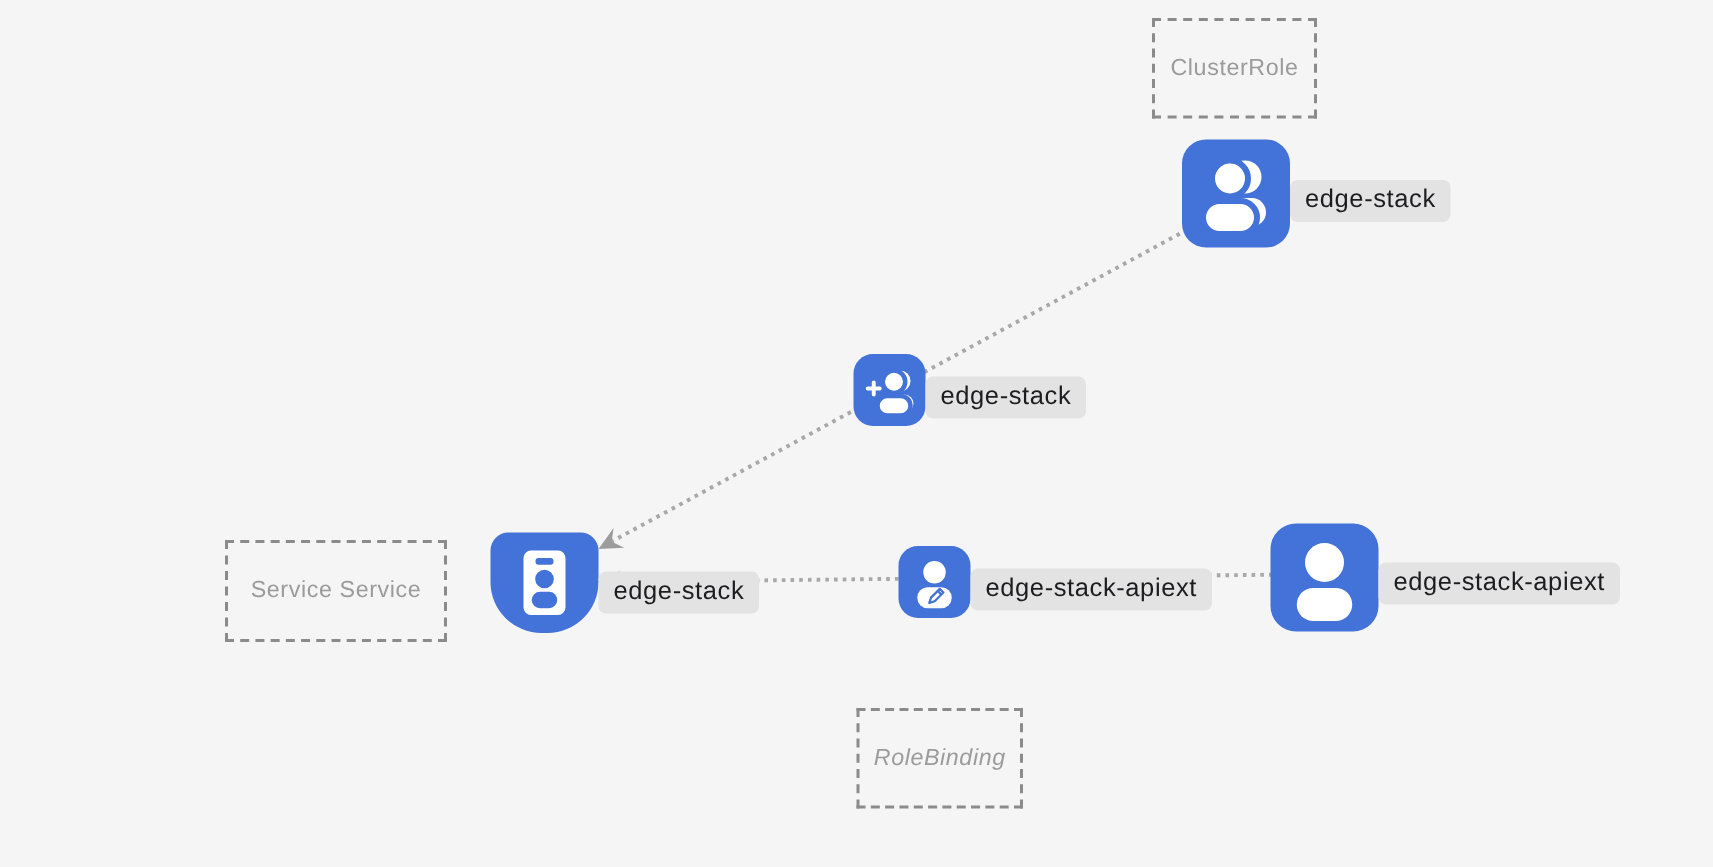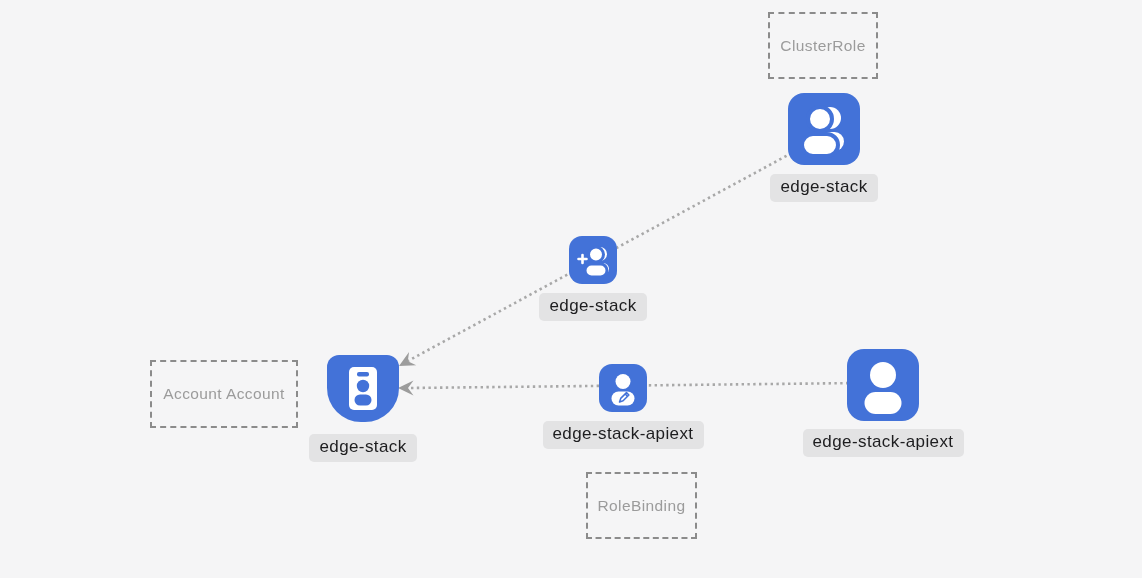--- a/index.html
+++ b/index.html
@@ -26,21 +26,21 @@
     align-items: center;
     justify-content: center;
     color: var(--box-text, #9b9b9b);
     font-size: 15.5px;
     letter-spacing: 0.4px;
     white-space: nowrap;
   }
   .node {
     position: absolute;
     display: flex;
-    flex-direction: column;
+    flex-direction: row;
     align-items: center;
   }
   .nodeicon {
     background: var(--blue, #4372d8);
     display: flex;
     align-items: center;
     justify-content: center;
   }
   .nodeicon svg { display: block; }
   .nodelabel {
@@ -63,21 +63,21 @@
   .n-serviceaccount .nodelabel   { margin-top: 12px; }
   .n-rolebinding       { left: 599px; top: 364px; width: 48px; }
   .n-rolebinding .nodeicon       { width: 48px; height: 48px; border-radius: 13px; }
   .n-role              { left: 847px; top: 349px; width: 72px; }
   .n-role .nodeicon              { width: 72px; height: 72px; border-radius: 17px; }
   .n-role .nodelabel             { margin-top: 8px; }
   
   .b-clusterrole        { left: 768px; top: 12px;  width: 110px; height: 67px; }
   .b-clusterrolebinding { left: 462px; top: 141px; width: 183px; height: 68px; }
   .b-serviceaccount     { left: 150px; top: 360px; width: 148px; height: 68px; }
-  .b-rolebinding        { left: 586px; top: 472px; width: 111px; height: 67px; }
+  .b-rolebinding        { left: 571px; top: 472px; width: 111px; height: 67px; font-style: italic; }
   .b-role               { left: 827px; top: 472px; width: 110px; height: 70px; }
 </style>
 </head>
 <body>
 
 <div class="canvas">
 
   <svg class="edges-layer" width="1142" height="578" viewBox="0 0 1142 578">
     <g stroke="#a8a8a8" stroke-width="2.6" fill="none" stroke-dasharray="2.4 3.4">
       <line x1="812" y1="142" x2="406" y2="362"></line>
@@ -86,21 +86,21 @@
     <g fill="#9c9c9c">
       <path d="M0 0 L15.5 -7.5 L10 0 L15.5 7.5 Z" transform="translate(399,366) rotate(-28.5)"></path>
       <path d="M0 0 L15.5 -7.5 L10 0 L15.5 7.5 Z" transform="translate(398,388)"></path>
     </g>
   </svg>
 
   <div class="typebox b-clusterrole">
     <span>ClusterRole</span>
   </div>
   <div class="typebox b-serviceaccount">
-    <span>Account Account</span>
+    <span>Service Service</span>
   </div>
   <div class="typebox b-rolebinding">
     <span>RoleBinding</span>
   </div>
 
   <div class="node n-clusterrole">
     <div class="nodeicon">
       <svg width="72" height="72" viewBox="0 0 72 72">
         <circle cx="42" cy="25" r="11" fill="#ffffff"></circle>
         <rect x="27" y="39" width="29" height="19" rx="9.5" fill="#ffffff"></rect>

